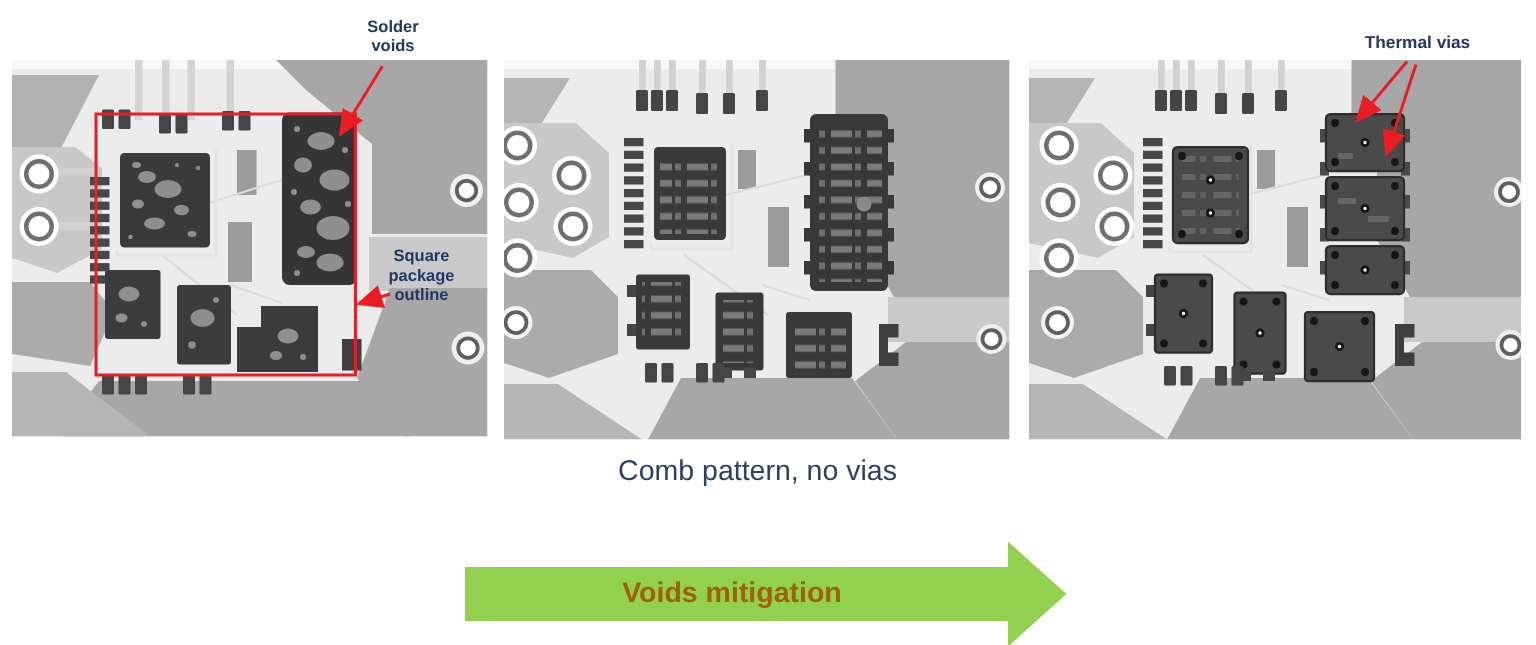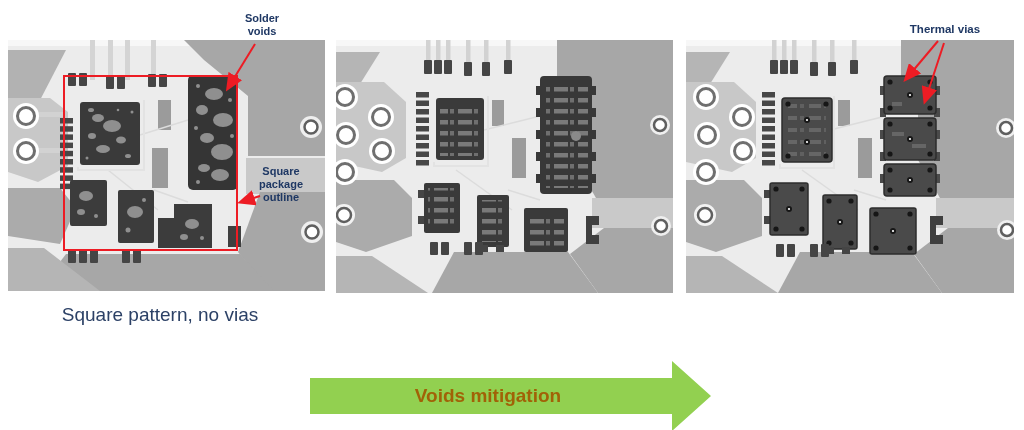--- a/index.html
+++ b/index.html
@@ -448,17 +448,17 @@
     <line x1="938" y1="31" x2="906" y2="69" stroke="#ed1c24" stroke-width="2" marker-end="url(#redhead)"></line>
     <line x1="944" y1="33" x2="925" y2="91" stroke="#ed1c24" stroke-width="2" marker-end="url(#redhead)"></line>
 
     <polygon points="310,368 672,368 672,351 711,386 672,421 672,404 310,404" fill="#92d050"></polygon>
   </svg>
 
   <div class="ann" style="left:232px;top:2px;width:60px;">Solder voids</div>
   <div class="ann" style="left:250px;top:155px;width:62px;">Square package outline</div>
   <div class="ann" style="left:895px;top:13px;width:100px;font-size:11.5px;">Thermal vias</div>
 
-  <div class="caption" style="left:30px;">Square pattern, no vias</div>
+  <div class="caption" style="left:375px;">Comb pattern, no vias</div>
 
   <div class="arrow-label">Voids mitigation</div>
 
 </div>
 
 </body></html>

